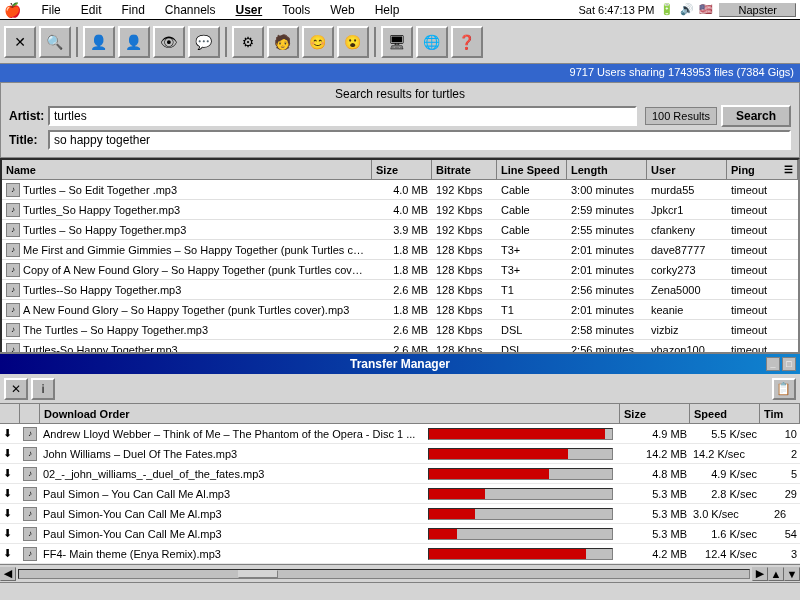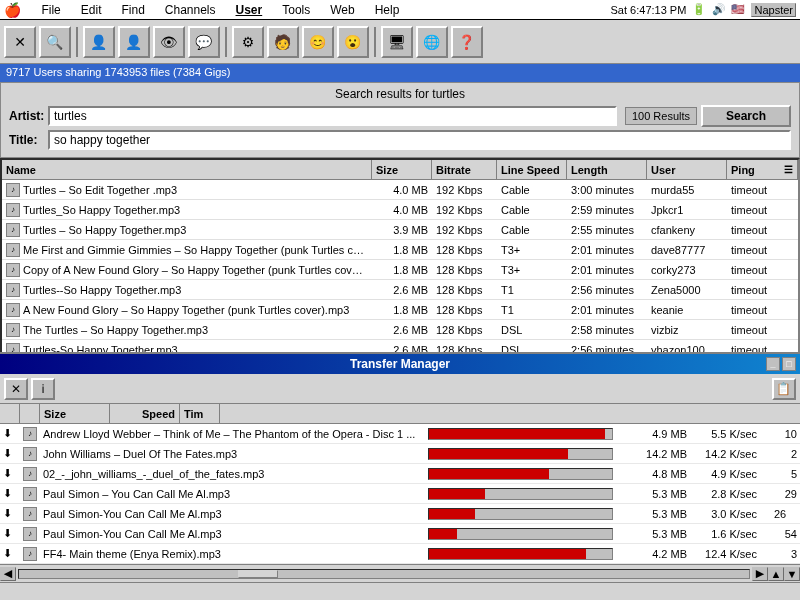--- a/index.html
+++ b/index.html
@@ -72,21 +72,21 @@
       background: #808080;
       margin: 0 2px;
     }
 
     
     .user-bar {
       background: #3366cc;
       color: white;
       font-size: 11px;
       padding: 2px 6px;
-      text-align: left;
+      text-align: right;
       height: 18px;
     }
 
     
     .search-panel {
       background: #d4d4d4;
       border: 1px solid #888;
       padding: 4px 8px;
     }
     .search-title {
@@ -110,21 +110,21 @@
       flex: 1;
       height: 20px;
       border: 2px solid;
       border-color: #808080 #ffffff #ffffff #808080;
       background: white;
       font-size: 12px;
       padding: 0 4px;
       outline: none;
     }
     .search-button {
-      width: 90px;
+      width: 70px;
       height: 22px;
       background: #c0c0c0;
       border: 2px solid;
       border-color: #ffffff #808080 #808080 #ffffff;
       font-size: 12px;
       font-weight: bold;
       cursor: pointer;
       display: flex;
       align-items: center;
       justify-content: center;
@@ -294,21 +294,21 @@
       align-items: center;
       padding: 0 4px;
       font-size: 11px;
       font-weight: bold;
     }
     .tc-arrow { width: 20px; }
     .tc-dl { width: 20px; }
     .tc-name { flex: 1; }
     .tc-progress { width: 195px; }
     .tc-size { width: 70px; }
-    .tc-speed { width: 70px; justify-content: flex-end; }
+    .tc-speed { width: 70px; }
     .tc-time { width: 40px; }
 
     .transfer-row {
       display: flex;
       align-items: center;
       height: 20px;
       border-bottom: 1px solid #e8e8e8;
     }
     .tc-cell {
       padding: 0 3px;
@@ -384,21 +384,21 @@
     <span class="menu-item" style="font-weight:bold; text-decoration:underline;">User</span>
     <span class="menu-item">Tools</span>
     <span class="menu-item">Web</span>
     <span class="menu-item">Help</span>
   </div>
   <div class="menubar-right">
     <span>Sat 6:47:13 PM</span>
     <span>🔋</span>
     <span>🔊</span>
     <span>🇺🇸</span>
-    <span style="background:#c0c0c0; padding:0 2px; border:1px outset #c0c0c0; font-size:11px; cursor:pointer;">Napster</span>
+    <span style="background:#c0c0c0; padding:0 18px; border:1px outset #c0c0c0; font-size:11px; cursor:pointer;">Napster</span>
   </div>
 </div>
 
 <div class="toolbar">
   <div class="toolbar-btn">✕</div>
   <div class="toolbar-btn">🔍</div>
   <div class="toolbar-separator"></div>
   <div class="toolbar-btn">👤</div>
   <div class="toolbar-btn">👤</div>
   <div class="toolbar-btn">👁</div>
@@ -585,20 +585,23 @@
     <div class="transfer-btn">✕</div>
     <div class="transfer-btn">ℹ</div>
     <div style="margin-left:auto;">
       <div class="transfer-btn">📋</div>
     </div>
   </div>
   <div class="transfer-table">
     <div class="transfer-header">
       <div class="transfer-col-header tc-arrow"></div>
       <div class="transfer-col-header tc-dl"></div>
+      <div class="transfer-col-header tc-name">
+        <span>Download Order</span>
+      </div>
       <div class="transfer-col-header tc-size">
         <span>Size</span>
       </div>
       <div class="transfer-col-header tc-speed">
         <span>Speed</span>
       </div>
       <div class="transfer-col-header tc-time">
         <span>Tim</span>
       </div>
     </div>
@@ -623,21 +626,21 @@
     <div class="tc-cell tc-dl" style="width:20px;">
       <div style="width:14px;height:14px;background:#c0c0c0;border:1px solid #808080;font-size:8px;display:flex;align-items:center;justify-content:center;">♪</div>
     </div>
     <div class="tc-cell" style="flex:1;overflow:hidden;white-space:nowrap;text-overflow:ellipsis;">John Williams – Duel Of The Fates.mp3</div>
     <div class="tc-cell" style="width:195px;">
       <div class="progress-bar-container">
         <div class="progress-bar-fill" style="width:139px;"></div>
       </div>
     </div>
     <div class="tc-cell" style="width:70px;text-align:right;">14.2 MB</div>
-    <div class="tc-cell" style="width:70px;text-align:right;">14.2 K/sec</div>
+    <div class="tc-cell" style="width:70px;">14.2 K/sec</div>
     <div class="tc-cell" style="width:40px;text-align:right;">2</div>
   </div>
         <div class="transfer-row">
     <div class="tc-cell tc-arrow" style="width:20px;">⬇</div>
     <div class="tc-cell tc-dl" style="width:20px;">
       <div style="width:14px;height:14px;background:#c0c0c0;border:1px solid #808080;font-size:8px;display:flex;align-items:center;justify-content:center;">♪</div>
     </div>
     <div class="tc-cell" style="flex:1;overflow:hidden;white-space:nowrap;text-overflow:ellipsis;">02_-_john_williams_-_duel_of_the_fates.mp3</div>
     <div class="tc-cell" style="width:195px;">
       <div class="progress-bar-container">
@@ -668,21 +671,21 @@
     <div class="tc-cell tc-dl" style="width:20px;">
       <div style="width:14px;height:14px;background:#c0c0c0;border:1px solid #808080;font-size:8px;display:flex;align-items:center;justify-content:center;">♪</div>
     </div>
     <div class="tc-cell" style="flex:1;overflow:hidden;white-space:nowrap;text-overflow:ellipsis;">Paul Simon-You Can Call Me Al.mp3</div>
     <div class="tc-cell" style="width:195px;">
       <div class="progress-bar-container">
         <div class="progress-bar-fill" style="width:46px;"></div>
       </div>
     </div>
     <div class="tc-cell" style="width:70px;text-align:right;">5.3 MB</div>
-    <div class="tc-cell" style="width:70px;text-align:right;">3.0 K/sec</div>
+    <div class="tc-cell" style="width:70px;">3.0 K/sec</div>
     <div class="tc-cell" style="width:40px;text-align:center;">26</div>
   </div>
         <div class="transfer-row">
     <div class="tc-cell tc-arrow" style="width:20px;">⬇</div>
     <div class="tc-cell tc-dl" style="width:20px;">
       <div style="width:14px;height:14px;background:#c0c0c0;border:1px solid #808080;font-size:8px;display:flex;align-items:center;justify-content:center;">♪</div>
     </div>
     <div class="tc-cell" style="flex:1;overflow:hidden;white-space:nowrap;text-overflow:ellipsis;">Paul Simon-You Can Call Me Al.mp3</div>
     <div class="tc-cell" style="width:195px;">
       <div class="progress-bar-container">

